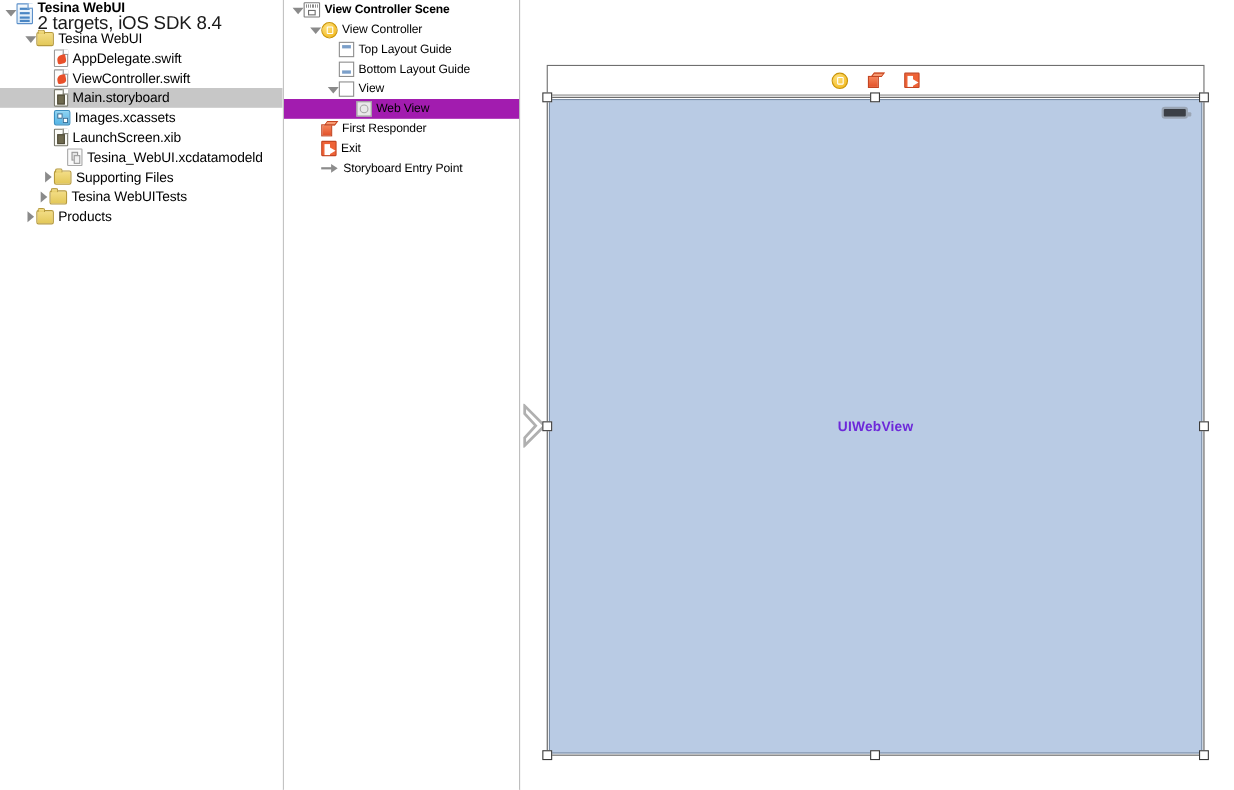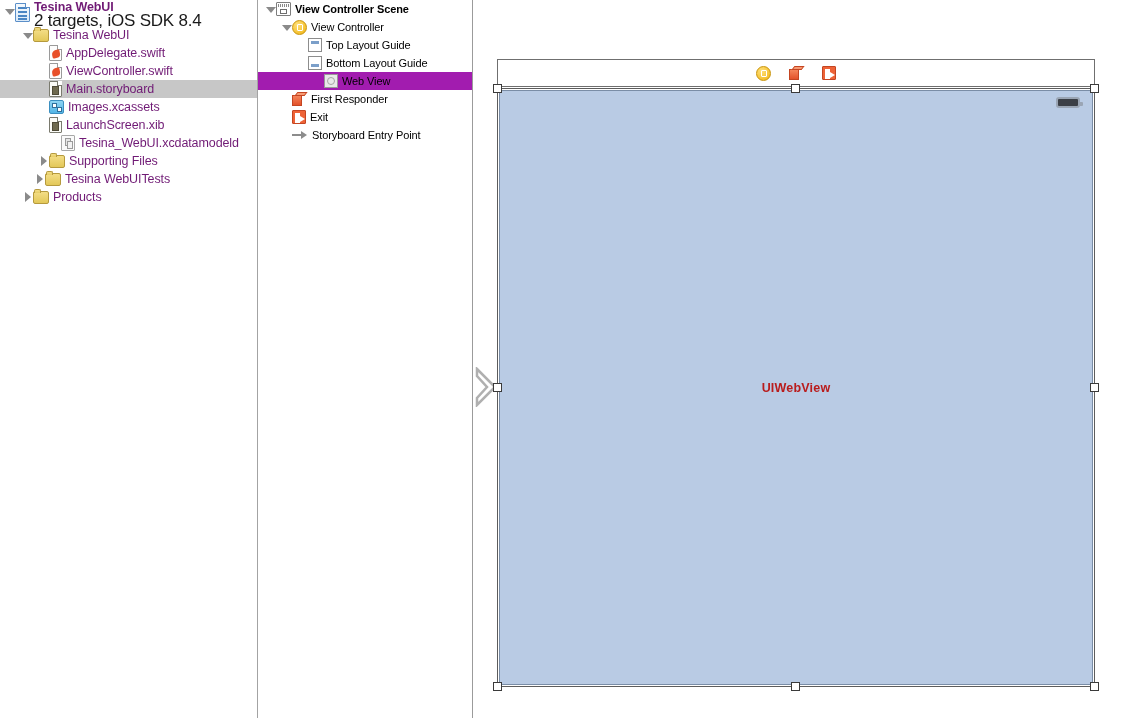--- a/index.html
+++ b/index.html
@@ -49,21 +49,21 @@
     position: relative;
   }
   .nav-row.project-row {
     height: 26px;
     align-items: flex-start;
   }
   .nav-row.selected {
     background: #c7c7c7;
   }
   .nav-label {
-    color: #701a75;
+    color: #000000;
     letter-spacing: -0.1px;
   }
   .nav-label.bold { font-weight: bold; }
   .nav-sub {
     font-size: 17px;
     color: #1a1a1a;
     letter-spacing: -0.2px;
   }
 
   
@@ -489,21 +489,21 @@
     right: 1px;
     bottom: 1px;
     background: #b9cbe4;
     border: 1px solid #7a8da6;
     box-sizing: border-box;
     display: flex;
     align-items: center;
     justify-content: center;
   }
   #webview-label {
-    color: #b91c1c;
+    color: #6d28d9;
     font-weight: bold;
     font-size: 12.5px;
     letter-spacing: 0.2px;
   }
 
   
   #battery {
     position: absolute;
     right: 12px;
     top: 6px;
@@ -642,20 +642,25 @@
         </div>
         <div class="out-row" style="padding-left: 39px;">
           <span class="tri none"></span>
           <span class="icon ic-guide top"></span>
           <span class="out-label">Top Layout Guide</span>
         </div>
         <div class="out-row" style="padding-left: 39px;">
           <span class="tri none"></span>
           <span class="icon ic-guide bottom"></span>
           <span class="out-label">Bottom Layout Guide</span>
+        </div>
+        <div class="out-row" style="padding-left: 39px;">
+          <span class="tri open"></span>
+          <span class="icon ic-view"></span>
+          <span class="out-label">View</span>
         </div>
         <div class="out-row selected" style="padding-left: 55px;">
           <span class="tri none"></span>
           <span class="icon ic-webview"></span>
           <span class="out-label">Web View</span>
         </div>
         <div class="out-row" style="padding-left: 23px;">
           <span class="tri none"></span>
           <span class="icon ic-responder"></span>
           <span class="out-label">First Responder</span>

